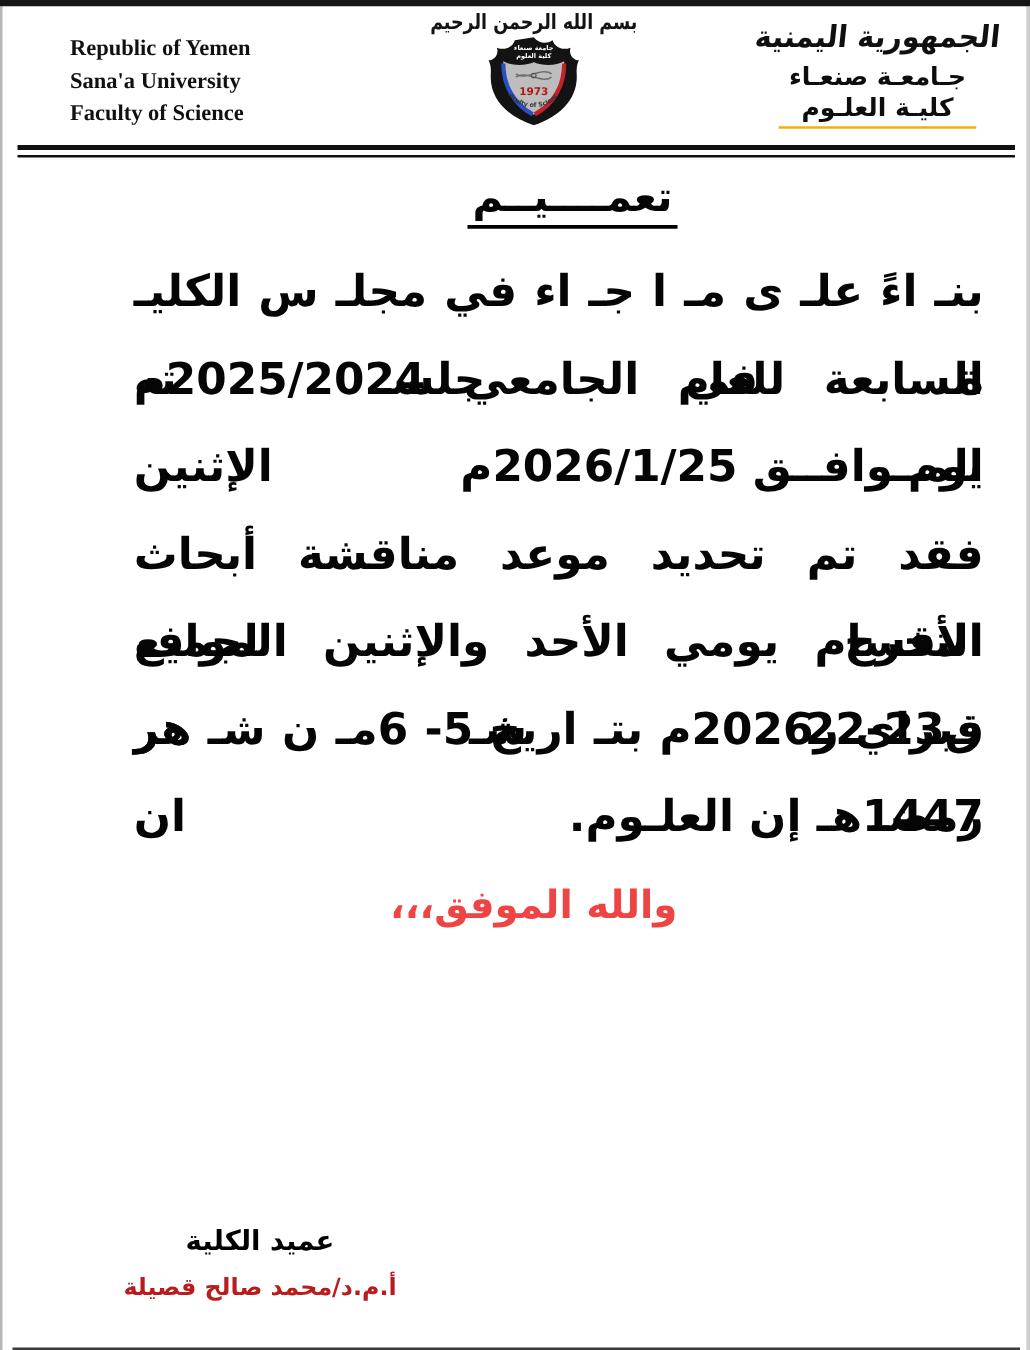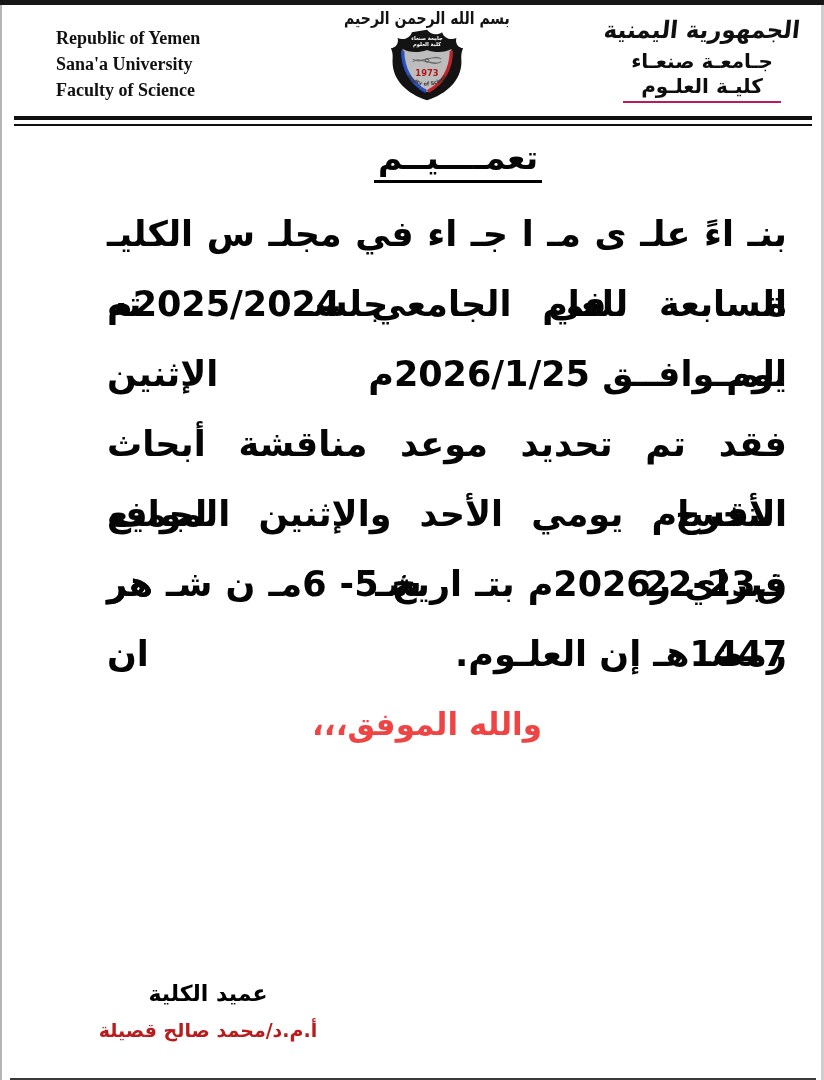--- a/index.html
+++ b/index.html
@@ -23,21 +23,21 @@
   }
   .logo-wrap{margin-top:2px;}
   .hdr-right{position:absolute;right:22px;top:12px;width:200px;text-align:center;direction:rtl;}
   .country-callig{
     font-weight:bold;font-size:23px;color:#101010;
     transform:skewX(-6deg) scaleY(1.05);white-space:nowrap;margin-bottom:6px;
   }
   .uni-line{font-weight:bold;font-size:20px;line-height:25px;color:#0d0d0d;white-space:nowrap;}
   .fac-line{
     font-weight:bold;font-size:20px;line-height:25px;color:#0d0d0d;white-space:nowrap;
-    display:inline-block;border-bottom:2px solid #be185d;padding:0 18px 2px 18px;
+    display:inline-block;border-bottom:2px solid #eab308;padding:0 18px 2px 18px;
   }
   .hdr-rule{
     position:absolute;top:111px;left:14px;right:12px;height:4px;
     border-top:4px solid #101010;border-bottom:2px solid #101010;
   }
   
   .doc-title-row{position:absolute;top:133px;left:92px;right:0;text-align:center;}
   .doc-title{
     display:inline-block;font-weight:bold;font-size:33px;color:#050505;
     border-bottom:3.5px solid #000;padding:0 4px 3px 4px;white-space:nowrap;

